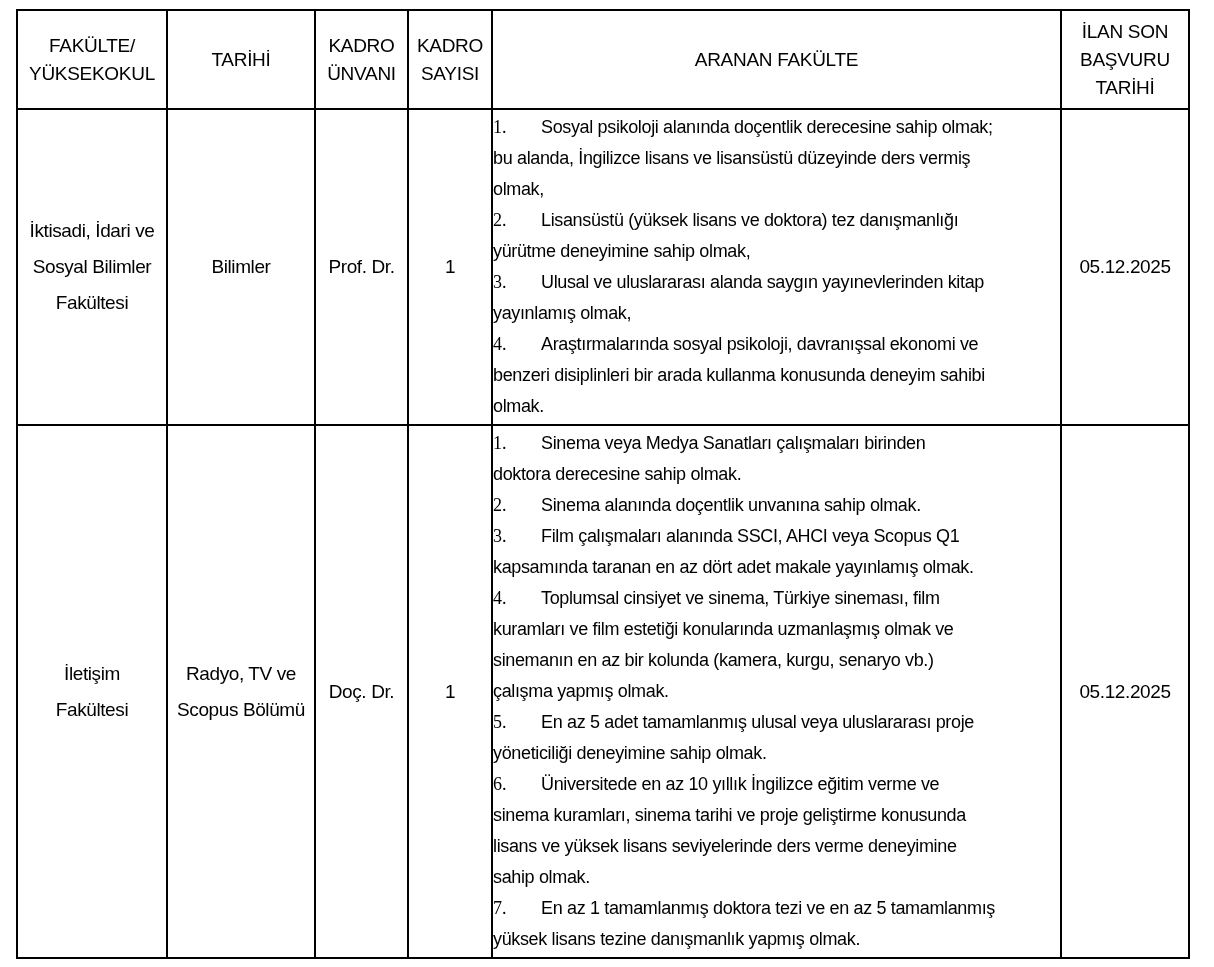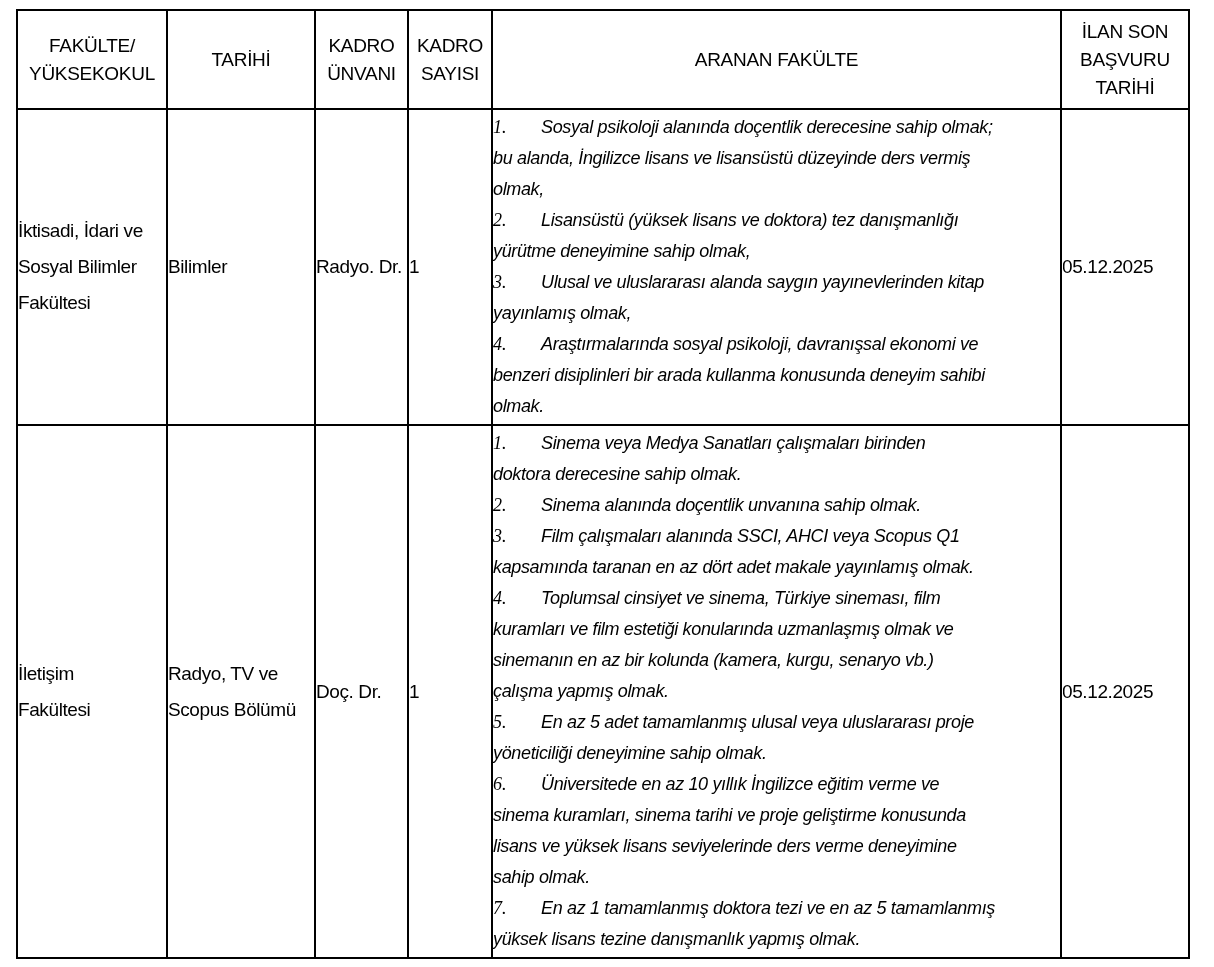--- a/index.html
+++ b/index.html
@@ -35,38 +35,38 @@
   th.hdr {
     font-weight: normal;
     font-size: 19px;
     letter-spacing: -0.3px;
     line-height: 28px;
     text-align: center;
     white-space: pre-line;
     height: 97px;
   }
   td.center-cell {
+    text-align: center;
     font-size: 19px;
     letter-spacing: -0.4px;
     line-height: 36px;
     white-space: pre-line;
     padding: 2px 4px;
     border-radius: 23px;
   }
   td.conditions-cell {
     vertical-align: top;
     padding: 3px 8px 3px 8px;
   }
   .cond {
     margin: 0;
     font-size: 18px;
     letter-spacing: -0.35px;
     line-height: 31px;
     text-align: left;
-    font-style: italic;
   }
   .cond .num {
     display: inline-block;
     width: 48px;
     font-family: "Liberation Serif", serif;
     font-size: 18px;
     letter-spacing: 0;
   }
   .cond .txt {
     white-space: pre-line;
@@ -101,21 +101,21 @@
 BAŞVURU
 TARİHİ</th>
       </tr>
     </thead>
     <tbody>
       <tr class="row-1">
         <td class="center-cell">İktisadi, İdari ve
 Sosyal Bilimler
 Fakültesi</td>
         <td class="center-cell">Bilimler</td>
-        <td class="center-cell">Radyo. Dr.</td>
+        <td class="center-cell">Prof. Dr.</td>
         <td class="center-cell">1</td>
         <td class="conditions-cell">
           <p class="cond"><span class="num">1.</span><span class="txt">Sosyal psikoloji alanında doçentlik derecesine sahip olmak;
 bu alanda, İngilizce lisans ve lisansüstü düzeyinde ders vermiş
 olmak,</span></p>
           <p class="cond"><span class="num">2.</span><span class="txt">Lisansüstü (yüksek lisans ve doktora) tez danışmanlığı
 yürütme deneyimine sahip olmak,</span></p>
           <p class="cond"><span class="num">3.</span><span class="txt">Ulusal ve uluslararası alanda saygın yayınevlerinden kitap
 yayınlamış olmak,</span></p>
           <p class="cond"><span class="num">4.</span><span class="txt">Araştırmalarında sosyal psikoloji, davranışsal ekonomi ve

